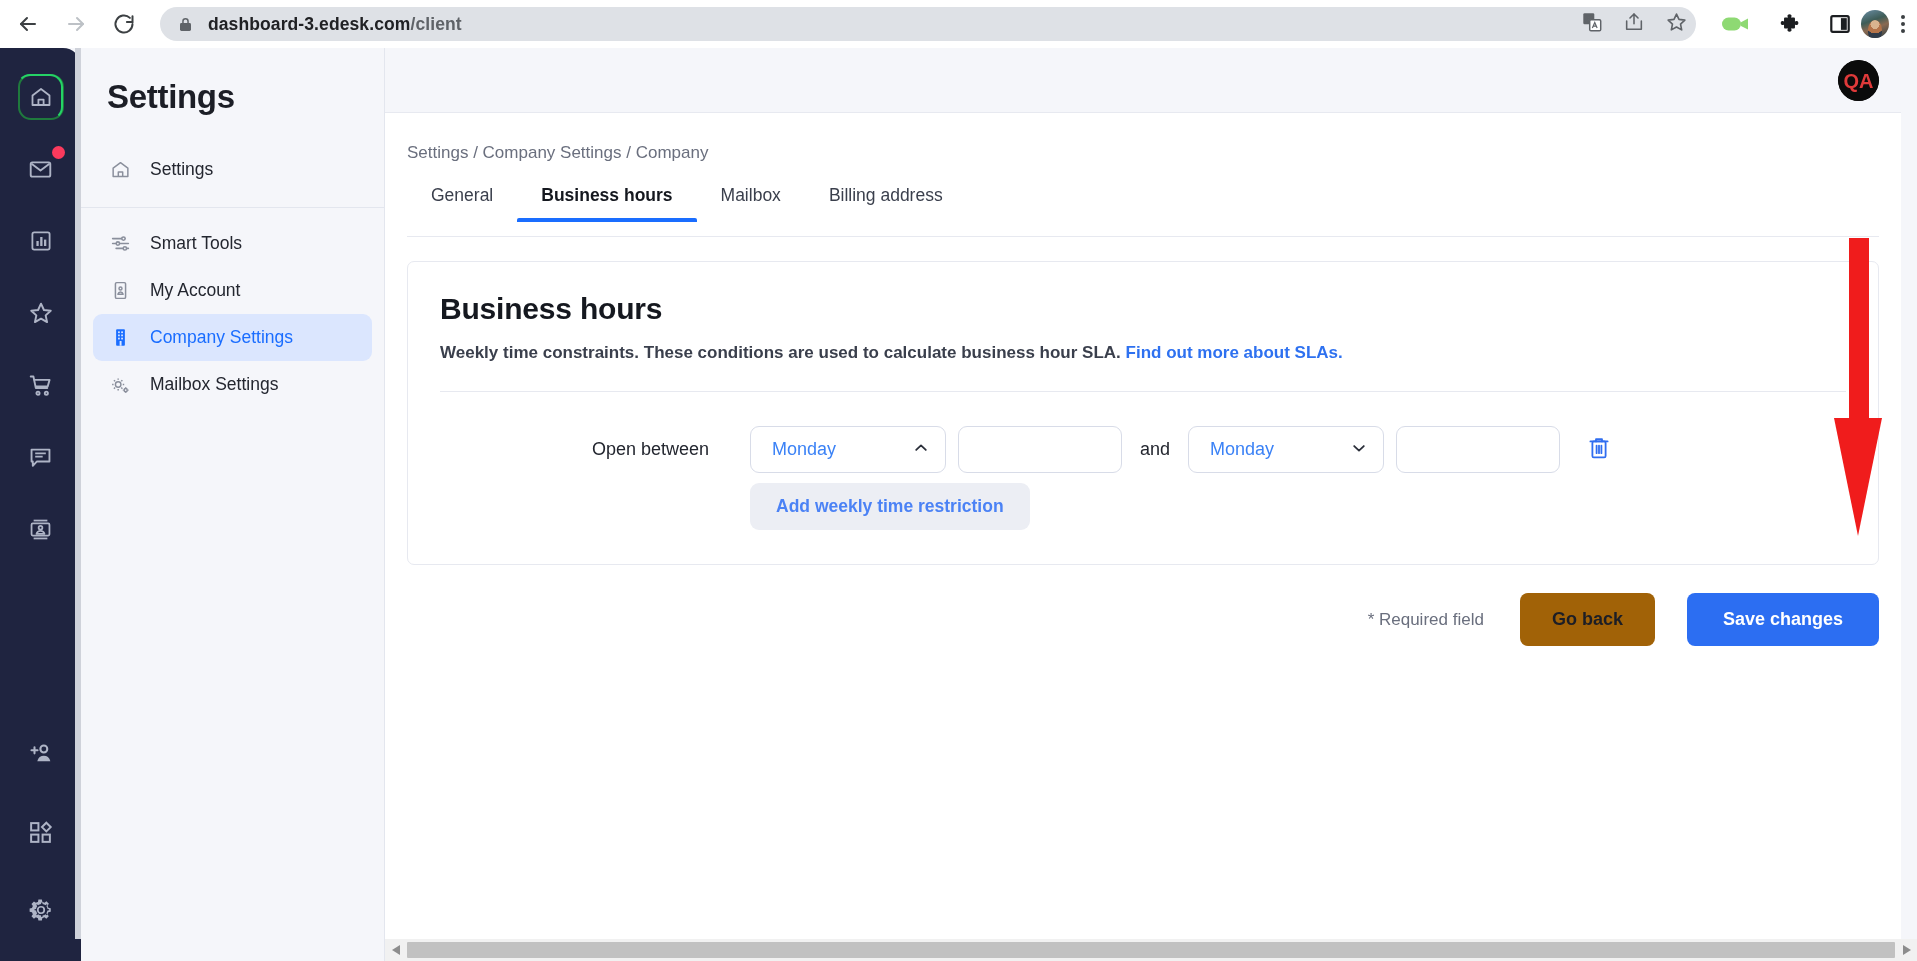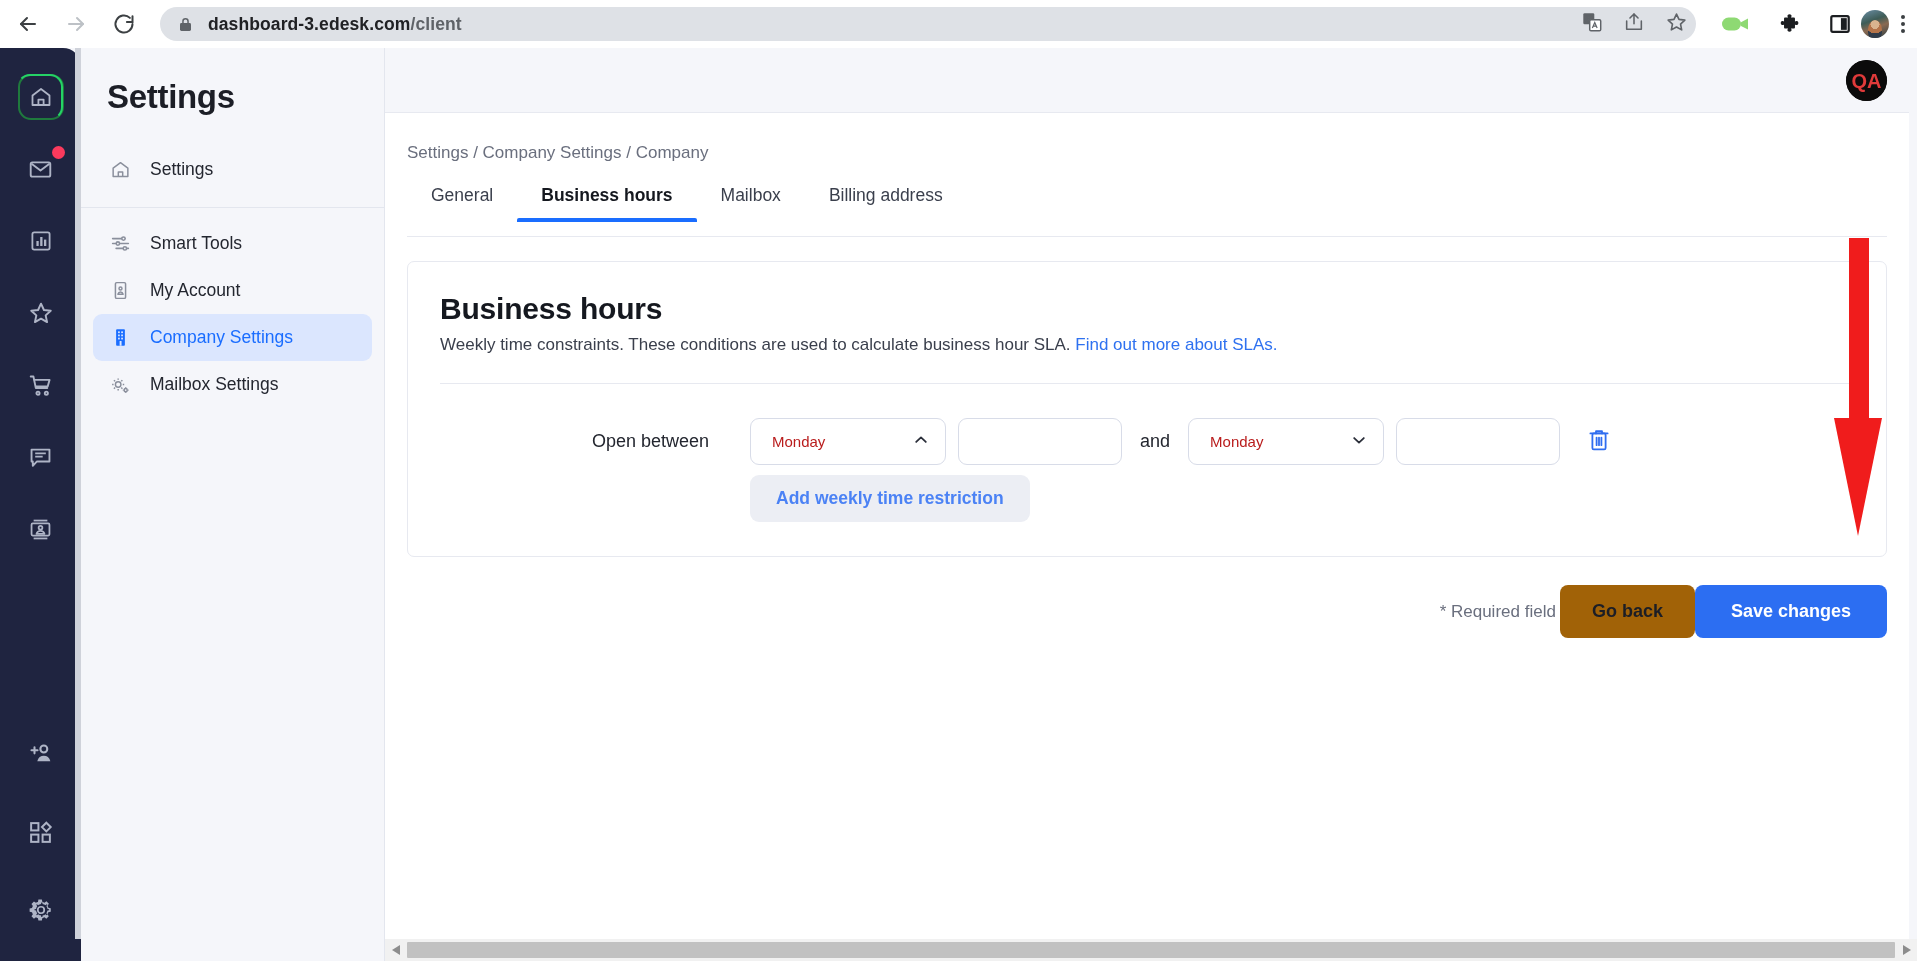--- a/index.html
+++ b/index.html
@@ -124,21 +124,21 @@
   }
   #nav-group-top { margin-top: 30px; padding-bottom: 14px; border-bottom: 1px solid #e3e6ee; }
   #nav-group-main { padding-top: 12px; }
   .nav-row .nav-ico { width: 22px; display:flex; align-items:center; justify-content:center; }
   .nav-row .nav-label { font-size: 17.5px; color: #23262f; }
   .nav-row.selected { background: #dbe6fe; }
   .nav-row.selected .nav-label { color: #1a6dff; font-weight: normal; }
 
   
   #main {
-    position: absolute; left: 385px; top: 0; right: 8px; height: 913px;
+    position: absolute; left: 385px; top: 0; right: 16px; height: 913px;
     background: #ffffff;
   }
   #topbar {
     height: 65px; background: #f5f6fa;
     border-bottom: 1px solid #e7e9f0;
     display: flex; align-items: center; justify-content: flex-end;
     padding-right: 22px;
   }
   #user-avatar {
     width: 41px; height: 41px; border-radius: 50%;
@@ -168,40 +168,40 @@
   }
 
   #card {
     margin: 24px 22px 0 22px;
     border: 1px solid #e7e9f0;
     border-radius: 7px;
     background: #fff;
     padding: 30px 32px 34px 32px;
   }
   #card-title { font-size: 30px; font-weight: bold; color: #15181f; letter-spacing:-0.2px; }
-  #card-sub { margin-top: 9px; font-size: 17px; color: #3a3f4c; }
+  #card-sub { margin-top: 17px; font-size: 17px; color: #3a3f4c; font-weight: bold; }
   #card-sub a { color: #2e71f0; text-decoration: none; }
   #card-divider { margin-top: 28px; border-top: 1px solid #e7e9f0; }
 
   #form-row {
     margin-top: 34px;
     display: flex; align-items: center;
     padding-left: 152px;
     gap: 0;
   }
   #open-between-label { font-size: 18px; color: #23262f; width: 158px; }
 
   .select-box {
     width: 196px; height: 47px;
     border: 1px solid #d8dce8; border-radius: 9px;
     background: #fff;
     display: flex; align-items: center; justify-content: space-between;
     padding: 0 15px 0 21px;
   }
-  .select-box .sel-val { font-size: 15px; color: #b91c1c; }
+  .select-box .sel-val { font-size: 18px; color: #3b82f6; }
   .time-group {
     display: flex; align-items: stretch;
     width: 164px; height: 47px;
     border: 1px solid #d8dce8; border-radius: 9px;
     overflow: hidden; background: #fff;
   }
   .time-group .time-input {
     flex: 1 1 auto; border: none; outline: none;
     font-size: 17px; color: #23262f; padding-left: 14px;
     background: transparent; font-family: "Liberation Sans", sans-serif;
@@ -216,21 +216,21 @@
   #add-restriction-btn {
     display: inline-block;
     background: #eceef4; border-radius: 9px;
     padding: 13px 26px;
     font-size: 17.5px; color: #4b82f5; font-weight: bold;
   }
 
   #footer-actions {
     margin: 28px 22px 0 22px;
     display: flex; align-items: center; justify-content: flex-end;
-    gap: 0;
+    gap: 32px;
   }
   #required-note { font-size: 17px; color: #6a6f7e; margin-right: 4px; }
   #go-back-btn {
     background: #a16207; border-radius: 8px;
     padding: 16px 32px; font-size: 18px; font-weight: bold; color: #1c1e26;
   }
   #save-changes-btn {
     background: #2c6ef2; border-radius: 8px;
     padding: 16px 36px; font-size: 18px; font-weight: bold; color: #ffffff;
   }

